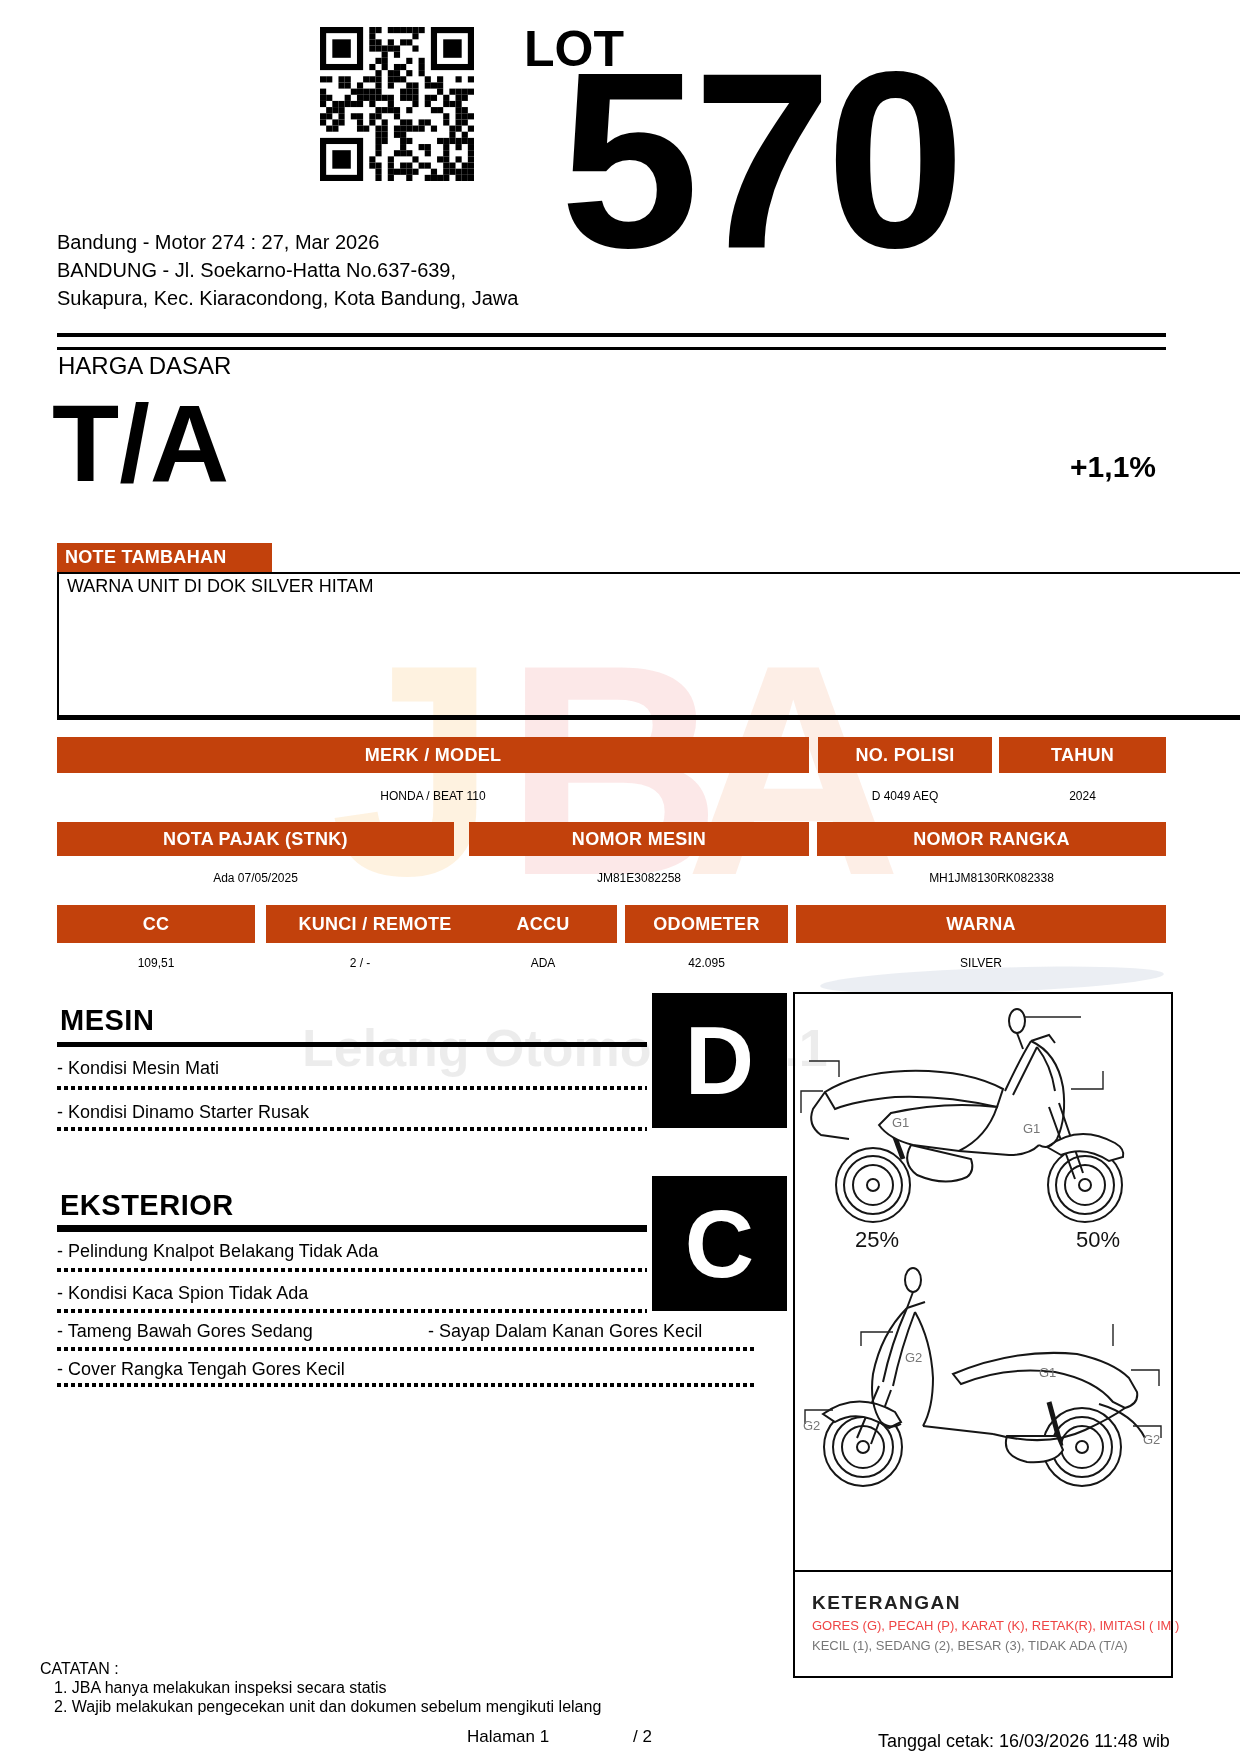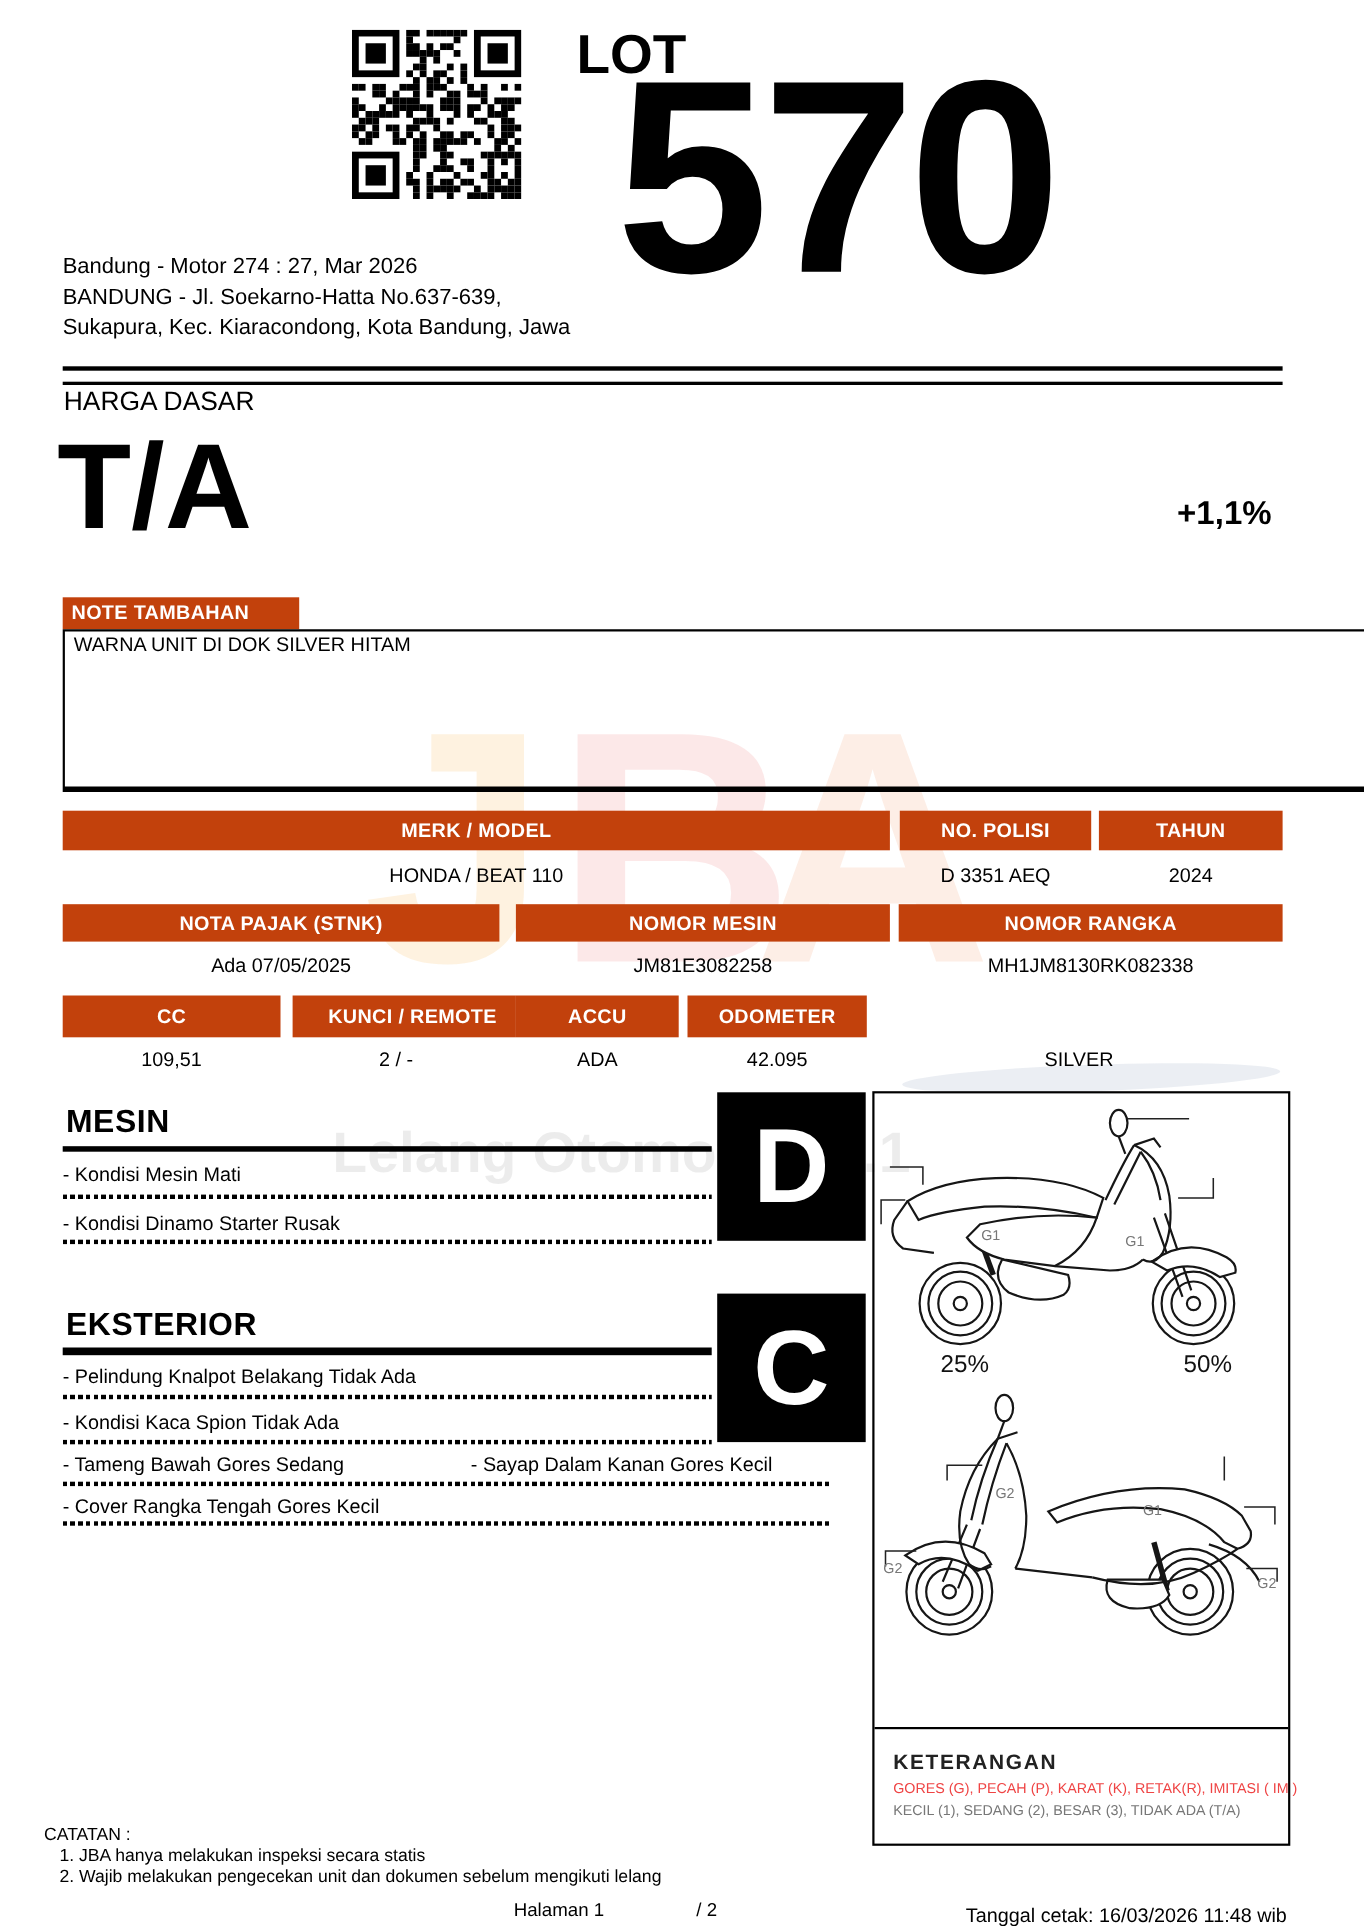--- a/index.html
+++ b/index.html
@@ -1,20 +1,20 @@
 <!DOCTYPE html>
 <html><head>
 <meta charset="utf-8">
 <style>
   html,body{margin:0;padding:0;background:#fff;}
   #page{position:relative;width:1240px;height:1754px;background:#fff;overflow:hidden;
         font-family:"Liberation Sans","DejaVu Sans",sans-serif;color:#000;}
   .abs{position:absolute;}
   .bar{background:#c2410c;color:#fff;font-weight:bold;display:flex;align-items:center;justify-content:center;font-size:18px;letter-spacing:.3px;}
-  .val{text-align:center;font-size:18px;display:flex;align-items:center;justify-content:center;}
+  .val{text-align:center;font-size:12px;display:flex;align-items:center;justify-content:center;}
   .dots{background:repeating-linear-gradient(90deg,#000 0 4px,transparent 4px 7px);}
   .item{font-size:18px;white-space:nowrap;}
   .sec-title{font-size:29px;font-weight:bold;letter-spacing:.5px;}
   .grade-box{background:#000;color:#fff;display:flex;align-items:center;justify-content:center;
              font-size:96px;font-weight:bold;line-height:1;}
   .wm-letter{font-size:300px;font-weight:900;line-height:1;position:absolute;}
   svg text{font-family:"Liberation Sans","DejaVu Sans",sans-serif;}
   .glabel{fill:#777;font-size:13px;}
   .leader{stroke:#222;stroke-width:1.4;fill:none;}
   .body-line{stroke:#161616;stroke-width:2;fill:none;}
@@ -291,34 +291,35 @@
     <span>NOTE TAMBAHAN</span>
   </div>
   <div class="abs" style="left:57px;top:572px;width:1186px;height:148px;border:2px solid #000;border-bottom-width:5px;box-sizing:border-box;padding:2px 8px;font-size:18px;">
     <span>WARNA UNIT DI DOK SILVER HITAM</span>
   </div>
 
   <div class="abs bar" style="left:57px;top:737px;width:752px;height:36px;">MERK / MODEL</div>
   <div class="abs bar" style="left:818px;top:737px;width:174px;height:36px;">NO. POLISI</div>
   <div class="abs bar" style="left:999px;top:737px;width:167px;height:36px;">TAHUN</div>
   <div class="abs val" style="left:57px;top:784px;width:752px;height:24px;">HONDA / BEAT 110</div>
-  <div class="abs val" style="left:818px;top:784px;width:174px;height:24px;">D 3351 AEQ</div>
+  <div class="abs val" style="left:818px;top:784px;width:174px;height:24px;">D 4049 AEQ</div>
   <div class="abs val" style="left:999px;top:784px;width:167px;height:24px;">2024</div>
 
   <div class="abs bar" style="left:57px;top:822px;width:397px;height:34px;">NOTA PAJAK (STNK)</div>
   <div class="abs bar" style="left:469px;top:822px;width:340px;height:34px;">NOMOR MESIN</div>
   <div class="abs bar" style="left:817px;top:822px;width:349px;height:34px;">NOMOR RANGKA</div>
   <div class="abs val" style="left:57px;top:866px;width:397px;height:24px;">Ada 07/05/2025</div>
   <div class="abs val" style="left:469px;top:866px;width:340px;height:24px;">JM81E3082258</div>
   <div class="abs val" style="left:817px;top:866px;width:349px;height:24px;">MH1JM8130RK082338</div>
 
   <div class="abs bar" style="left:57px;top:905px;width:198px;height:38px;">CC</div>
   <div class="abs bar" style="left:266px;top:905px;width:188px;height:38px;padding-left:15px;">KUNCI / REMOTE</div>
   <div class="abs bar" style="left:469px;top:905px;width:148px;height:38px;">ACCU</div>
   <div class="abs bar" style="left:625px;top:905px;width:163px;height:38px;">ODOMETER</div>
+  <div class="abs bar" style="left:796px;top:905px;width:370px;height:38px;">WARNA</div>
   <div class="abs val" style="left:57px;top:951px;width:198px;height:24px;">109,51</div>
   <div class="abs val" style="left:266px;top:951px;width:188px;height:24px;">2 / -</div>
   <div class="abs val" style="left:469px;top:951px;width:148px;height:24px;">ADA</div>
   <div class="abs val" style="left:625px;top:951px;width:163px;height:24px;">42.095</div>
   <div class="abs val" style="left:796px;top:951px;width:370px;height:24px;">SILVER</div>
 
   <div class="abs sec-title" style="left:60px;top:1004px;">MESIN</div>
   <div class="abs" style="left:57px;top:1042px;width:590px;height:5px;background:#000;"></div>
   <div class="abs item" style="left:57px;top:1058px;">- Kondisi Mesin Mati</div>
   <div class="abs dots" style="left:57px;top:1086px;width:590px;height:4px;"></div>

